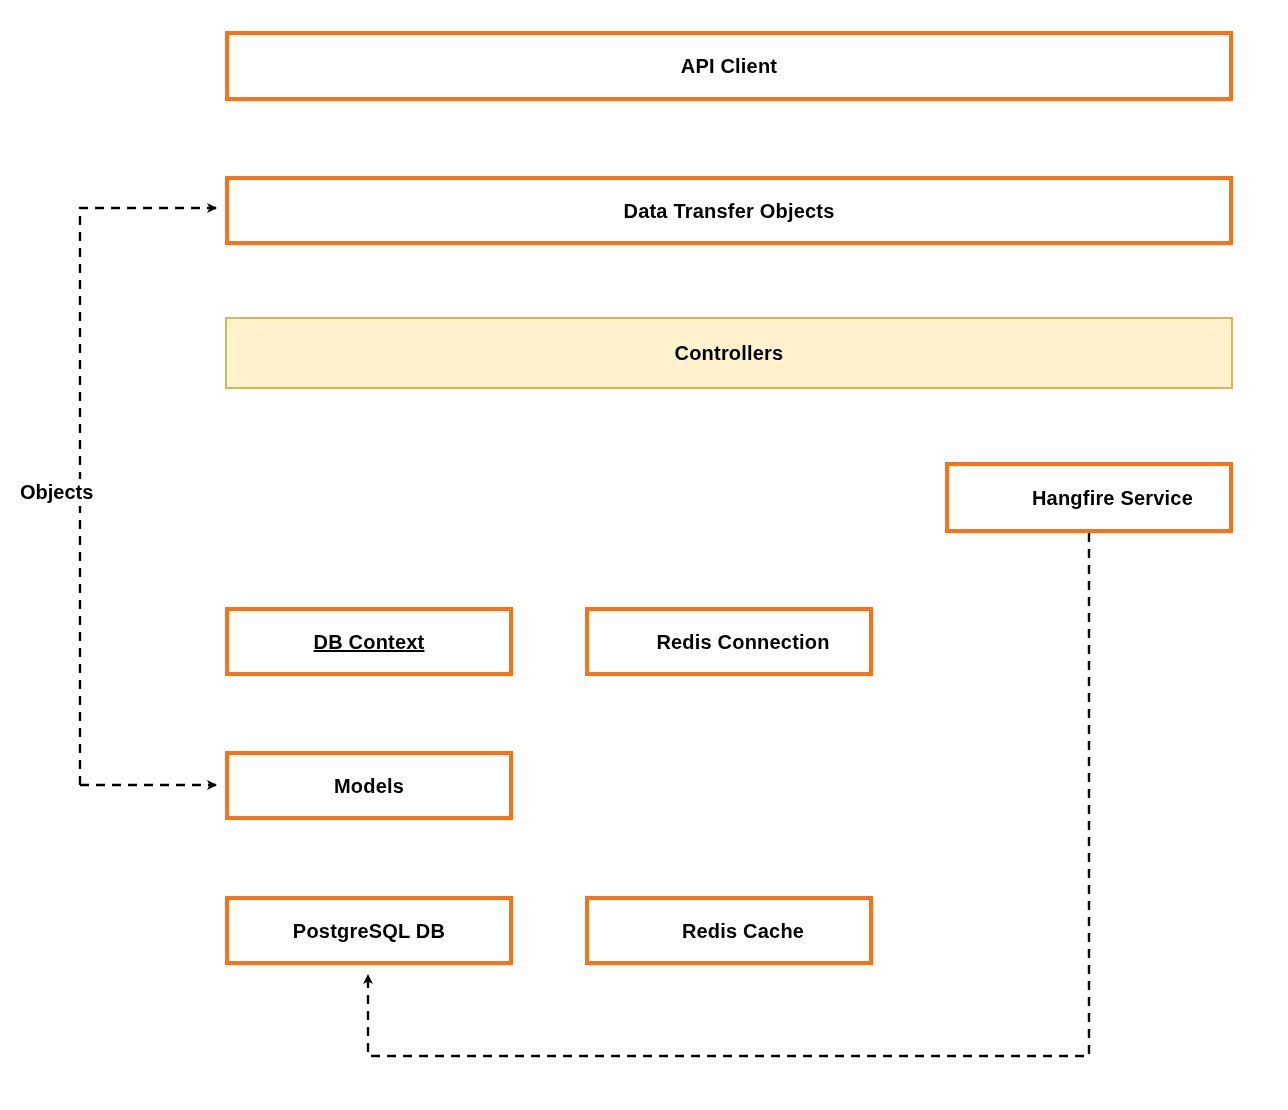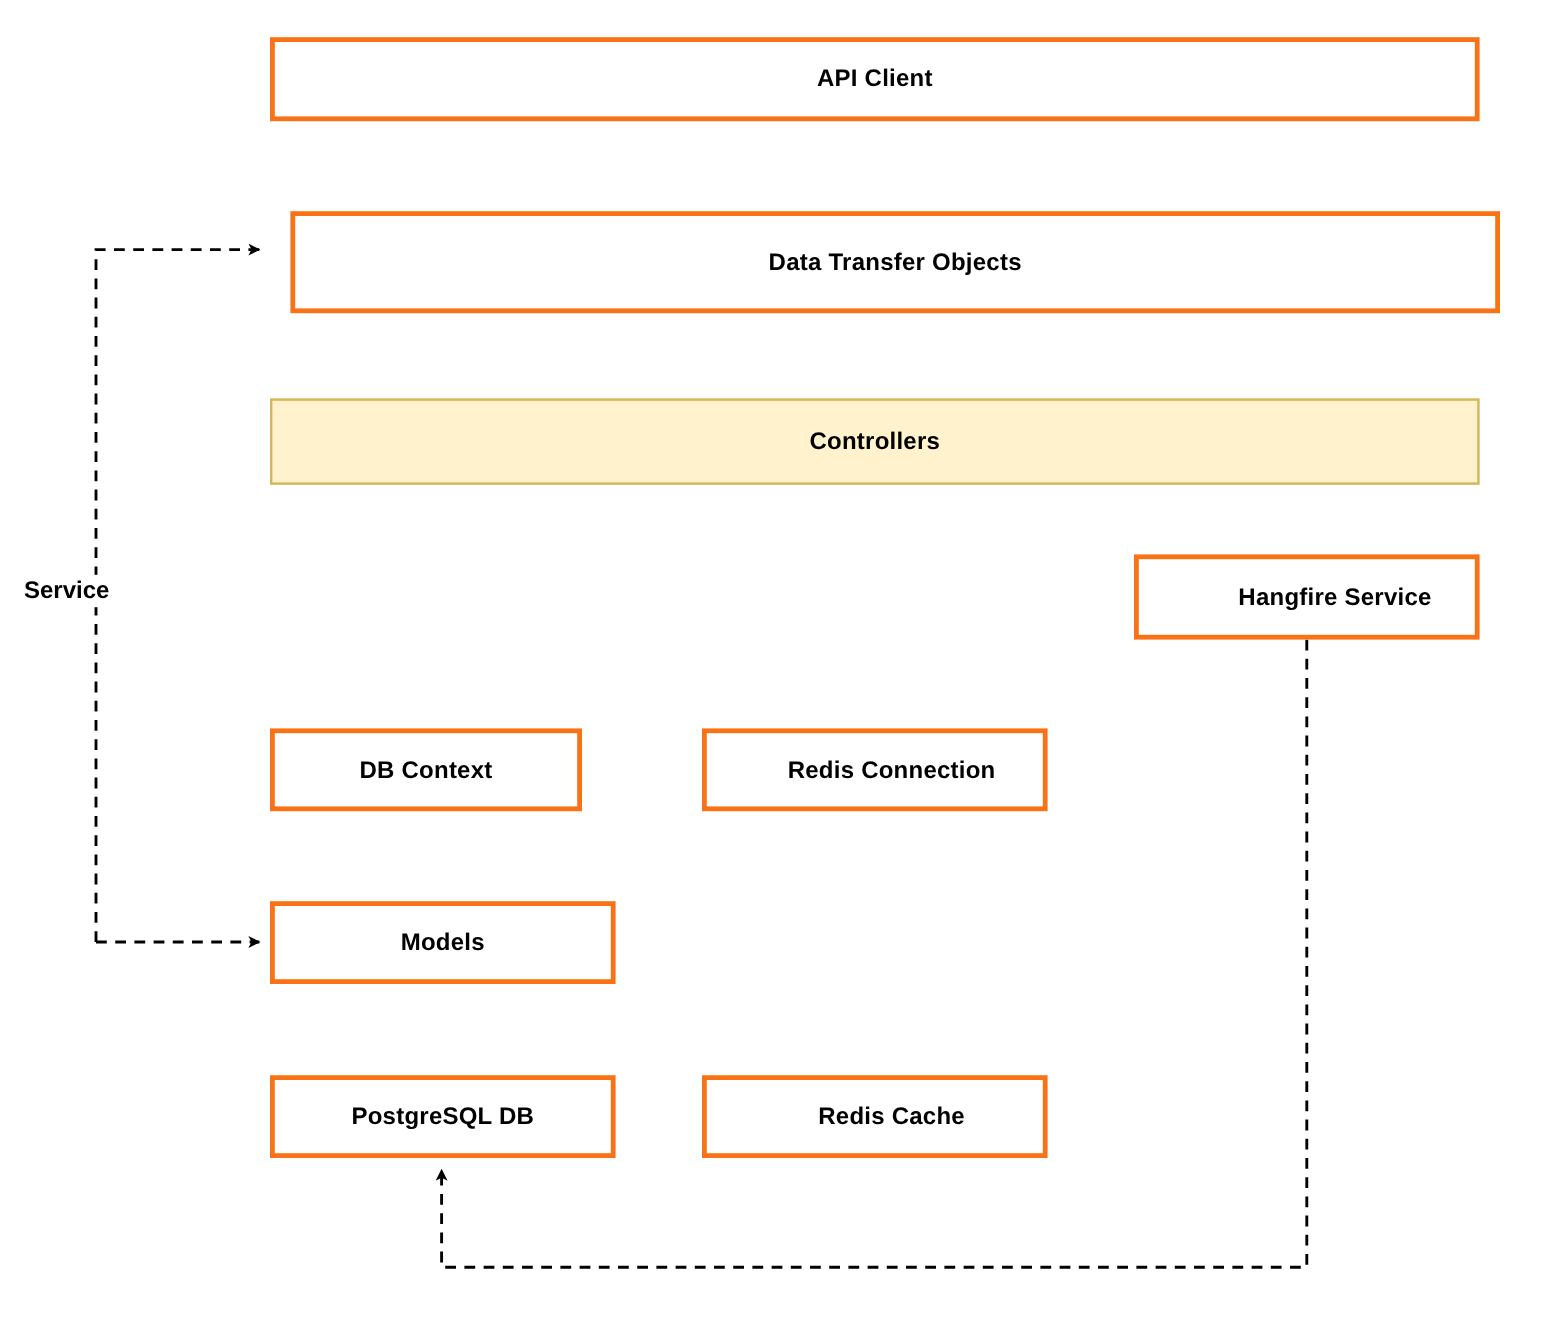--- a/index.html
+++ b/index.html
@@ -75,50 +75,50 @@
 
     <polyline points="80,785 216,785" fill="none" stroke="#000000" stroke-width="2.4" stroke-dasharray="9 7" marker-end="url(#arrowEnd)"></polyline>
 
     <polyline points="1089,533 1089,1056 368,1056 368,975" fill="none" stroke="#000000" stroke-width="2.4" stroke-dasharray="9 7" marker-end="url(#arrowEnd)"></polyline>
   </svg>
 
   <div class="node" style="left:225px; top:31px; width:1008px; height:70px;">
     <span class="node-label">API Client</span>
   </div>
 
-  <div class="node" style="left:225px; top:176px; width:1008px; height:85px;margin-left:17px;">
+  <div class="node" style="left:225px; top:176px; width:1008px; height:69px;">
     <span class="node-label">Data Transfer Objects</span>
   </div>
 
-  <div class="node accent" style="left:225px; top:332px; width:1008px; height:72px;">
+  <div class="node accent" style="left:225px; top:317px; width:1008px; height:72px;">
     <span class="node-label">Controllers</span>
   </div>
 
 
   <div class="node" style="left:945px; top:462px; width:288px; height:71px;padding-left:47px;">
     <span class="node-label">Hangfire Service</span>
   </div>
 
-  <div class="node" style="left:225px; top:607px; width:260px; height:69px;">
+  <div class="node" style="left:225px; top:607px; width:288px; height:69px;text-decoration:underline;">
     <span class="node-label">DB Context</span>
   </div>
 
   <div class="node" style="left:585px; top:607px; width:288px; height:69px;padding-left:28px;">
     <span class="node-label">Redis Connection</span>
   </div>
 
   <div class="node" style="left:225px; top:751px; width:288px; height:69px;">
     <span class="node-label">Models</span>
   </div>
 
   <div class="node" style="left:225px; top:896px; width:288px; height:69px;">
     <span class="node-label">PostgreSQL DB</span>
   </div>
 
   <div class="node" style="left:585px; top:896px; width:288px; height:69px;padding-left:28px;">
     <span class="node-label">Redis Cache</span>
   </div>
 
   <div class="edge-label" style="left:16px; top:479px;">
-    <span>Service</span>
+    <span>Objects</span>
   </div>
 
 </div>
 
 </body></html>

